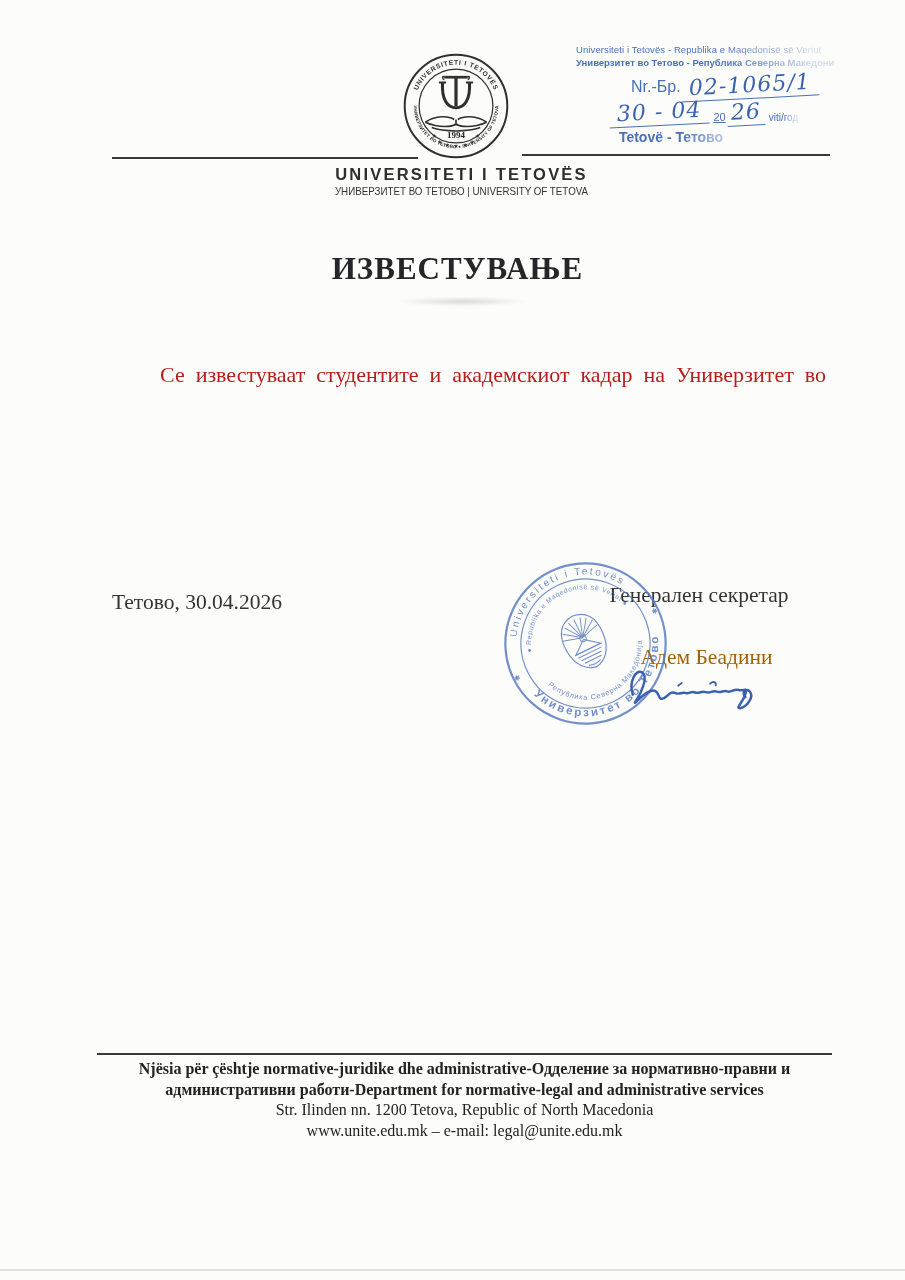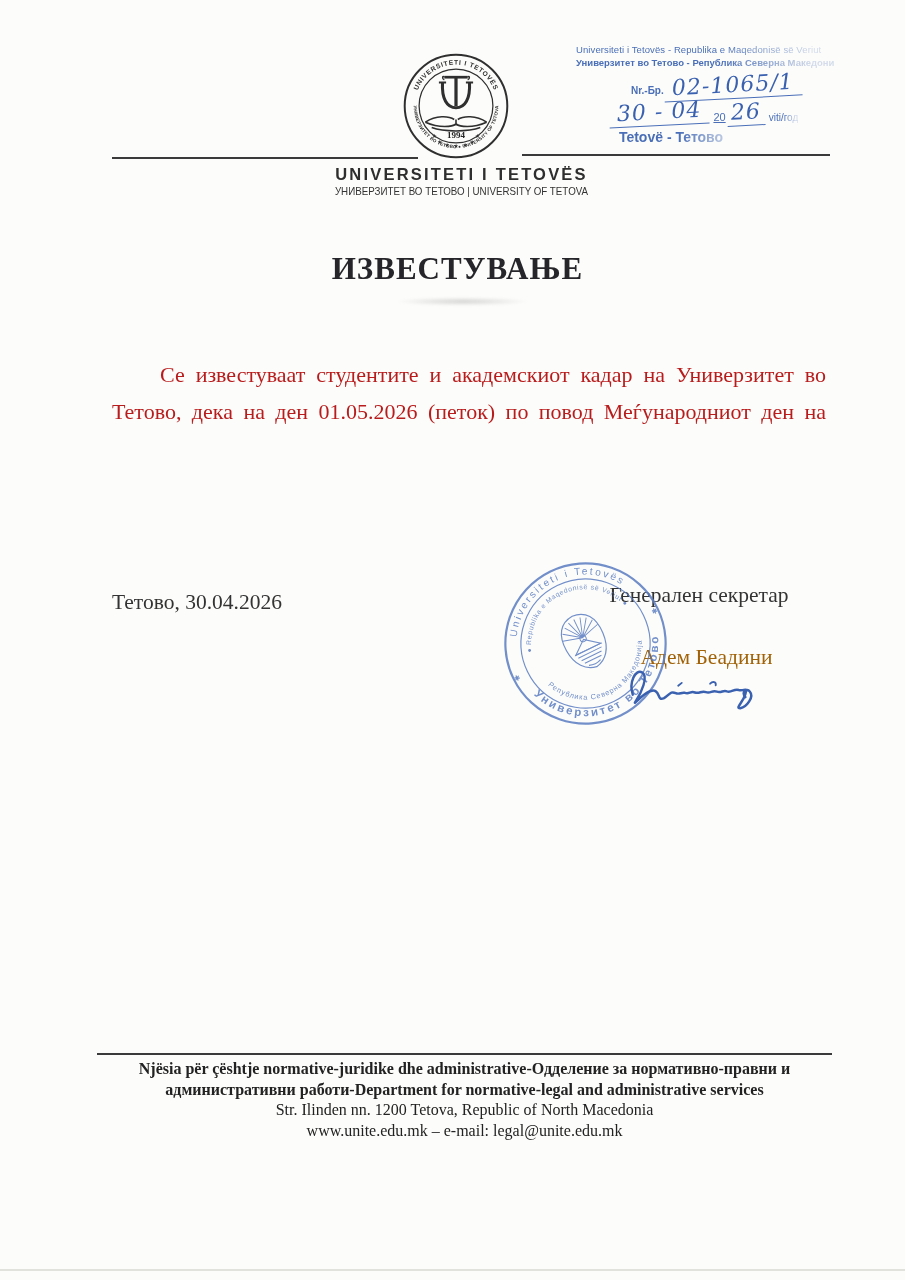--- a/index.html
+++ b/index.html
@@ -28,21 +28,21 @@
     font-family:"Liberation Sans", sans-serif;color:#4a6fb8;}
   .fade-right{
     -webkit-mask-image:linear-gradient(90deg,#000 55%,rgba(0,0,0,.22) 92%);
     mask-image:linear-gradient(90deg,#000 55%,rgba(0,0,0,.22) 92%);
   }
   .proto-l1{font-size:9.5px;letter-spacing:.1px;white-space:nowrap;}
   .proto-l2{font-size:9.5px;font-weight:bold;white-space:nowrap;margin-top:2px;}
   .proto-row{display:flex;align-items:flex-end;}
   .proto-row-nr{margin-top:6px;margin-left:55px;}
   .proto-row-date{margin-top:2px;margin-left:33px;}
-  .proto-label{font-size:10px;font-weight:bold;padding-bottom:3px;}
+  .proto-label{font-size:16px;font-weight:normal;padding-bottom:3px;}
   .hand{
     font-family:"DejaVu Serif", serif;font-style:italic;color:#3a61b0;
     font-size:22px;line-height:22px;letter-spacing:1px;transform:rotate(-3deg);
   }
   .hand-underline{border-bottom:1.6px solid #4a6fb8;padding:0 8px 2px 8px;}
   .proto-year-prefix{font-size:11px;padding:0 1px 3px 4px;text-decoration:underline;}
   .proto-year-suffix{font-size:10px;padding:0 0 3px 4px;}
   .proto-place{font-size:14px;font-weight:bold;text-align:center;margin-top:3px;margin-left:20px;width:150px;}
   
   .title{
@@ -134,21 +134,20 @@
   <div class="rule rule-left"></div>
   <div class="rule rule-right"></div>
   <div class="uni-name">UNIVERSITETI I TETOVËS</div>
   <div class="uni-sub">УНИВЕРЗИТЕТ ВО ТЕТОВО | UNIVERSITY OF TETOVA</div>
 
   <div class="title">ИЗВЕСТУВАЊЕ</div>
   <div class="smudge"></div>
 
   <div class="body-text">
     <div class="bline first">Се известуваат студентите и академскиот кадар на Универзитет во</div>
-    <div class="bline">Тетово, дека на ден 01.05.2026 (петок) по повод Меѓународниот ден на</div>
   </div>
 
   <div class="dateline">Тетово, 30.04.2026</div>
   <div class="signer-role">Генерален секретар</div>
   <div class="signer-name">Адем Беадини</div>
 
   <svg class="stamp" viewBox="0 0 190 190">
     <g stroke="#5b7dc2" fill="none">
       <circle cx="95" cy="95" r="87" stroke-width="2.4"></circle>
       <circle cx="95" cy="95" r="70" stroke-width="1.3"></circle>

